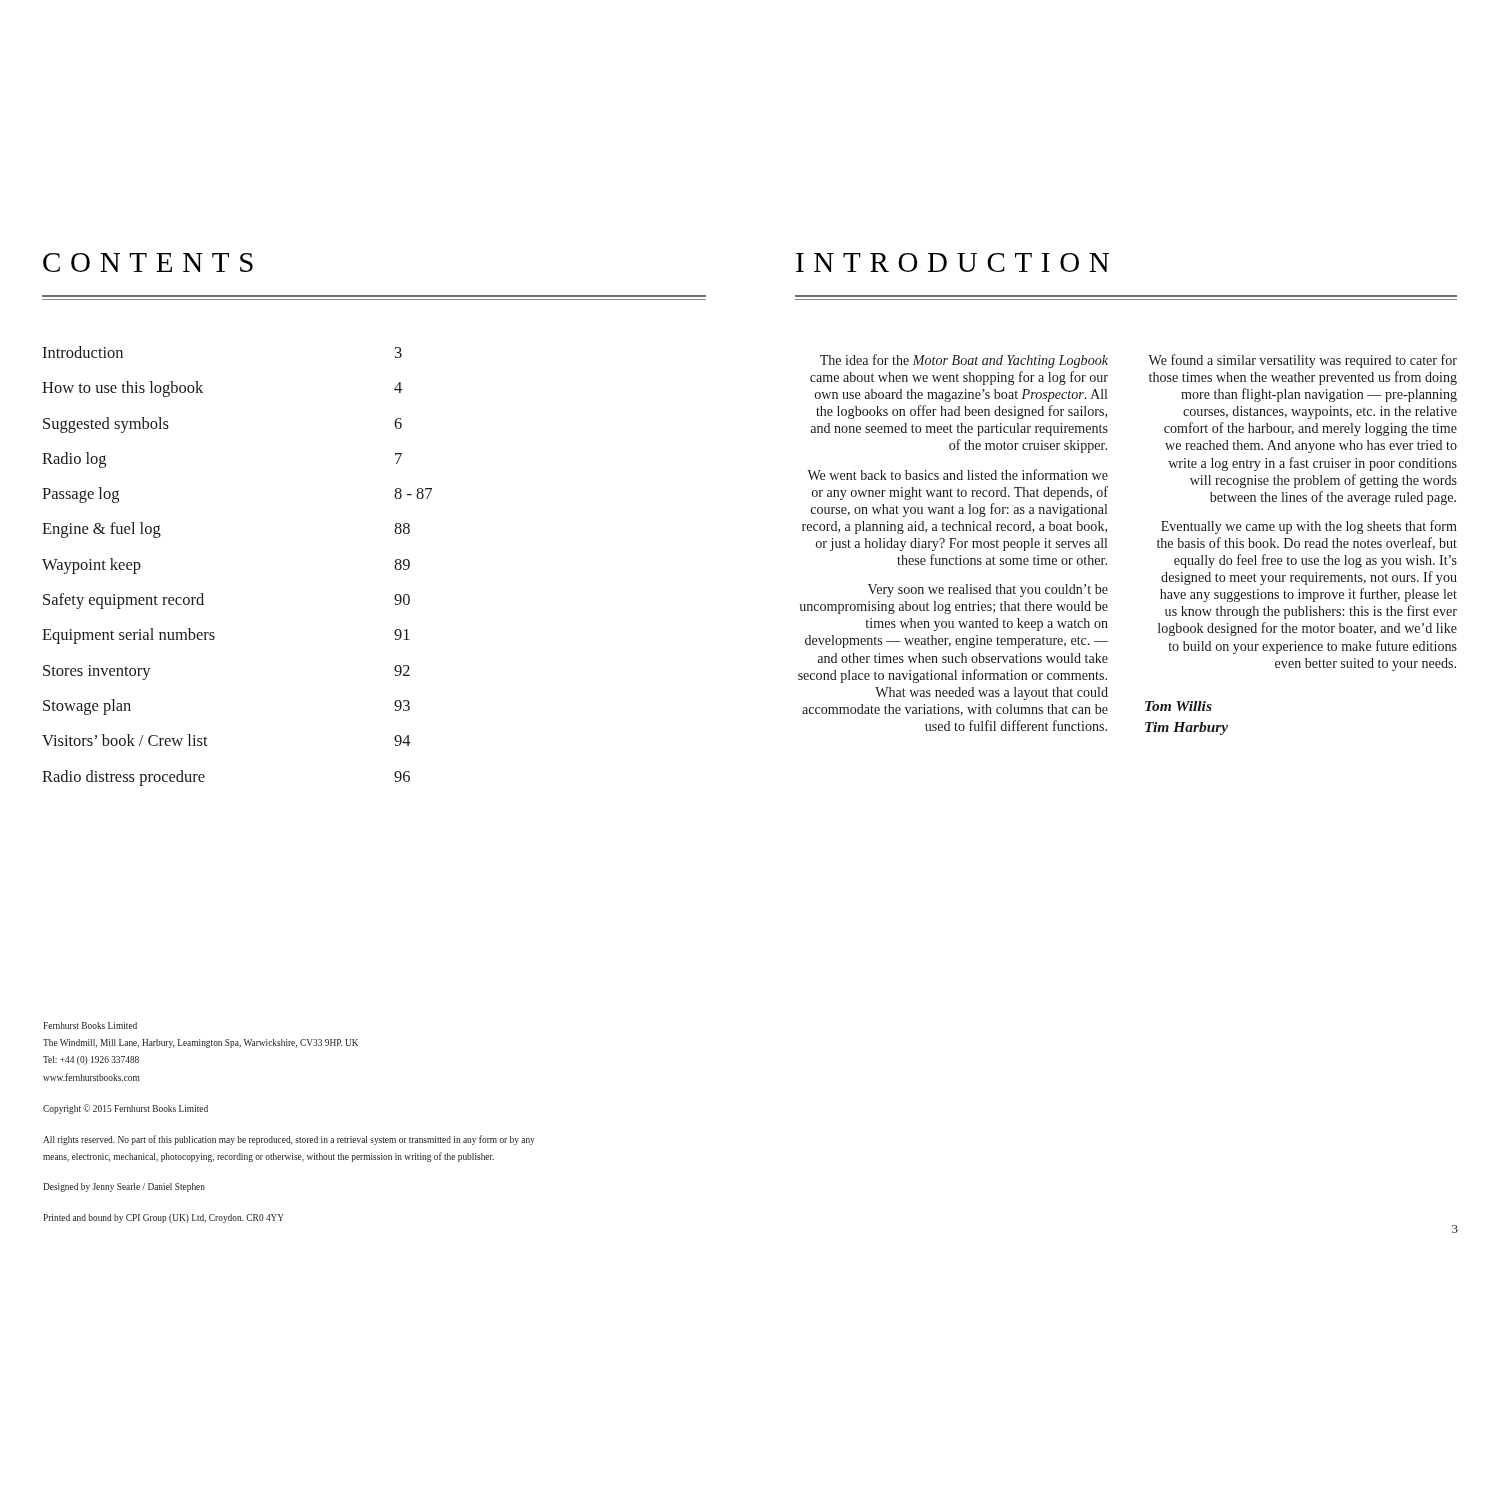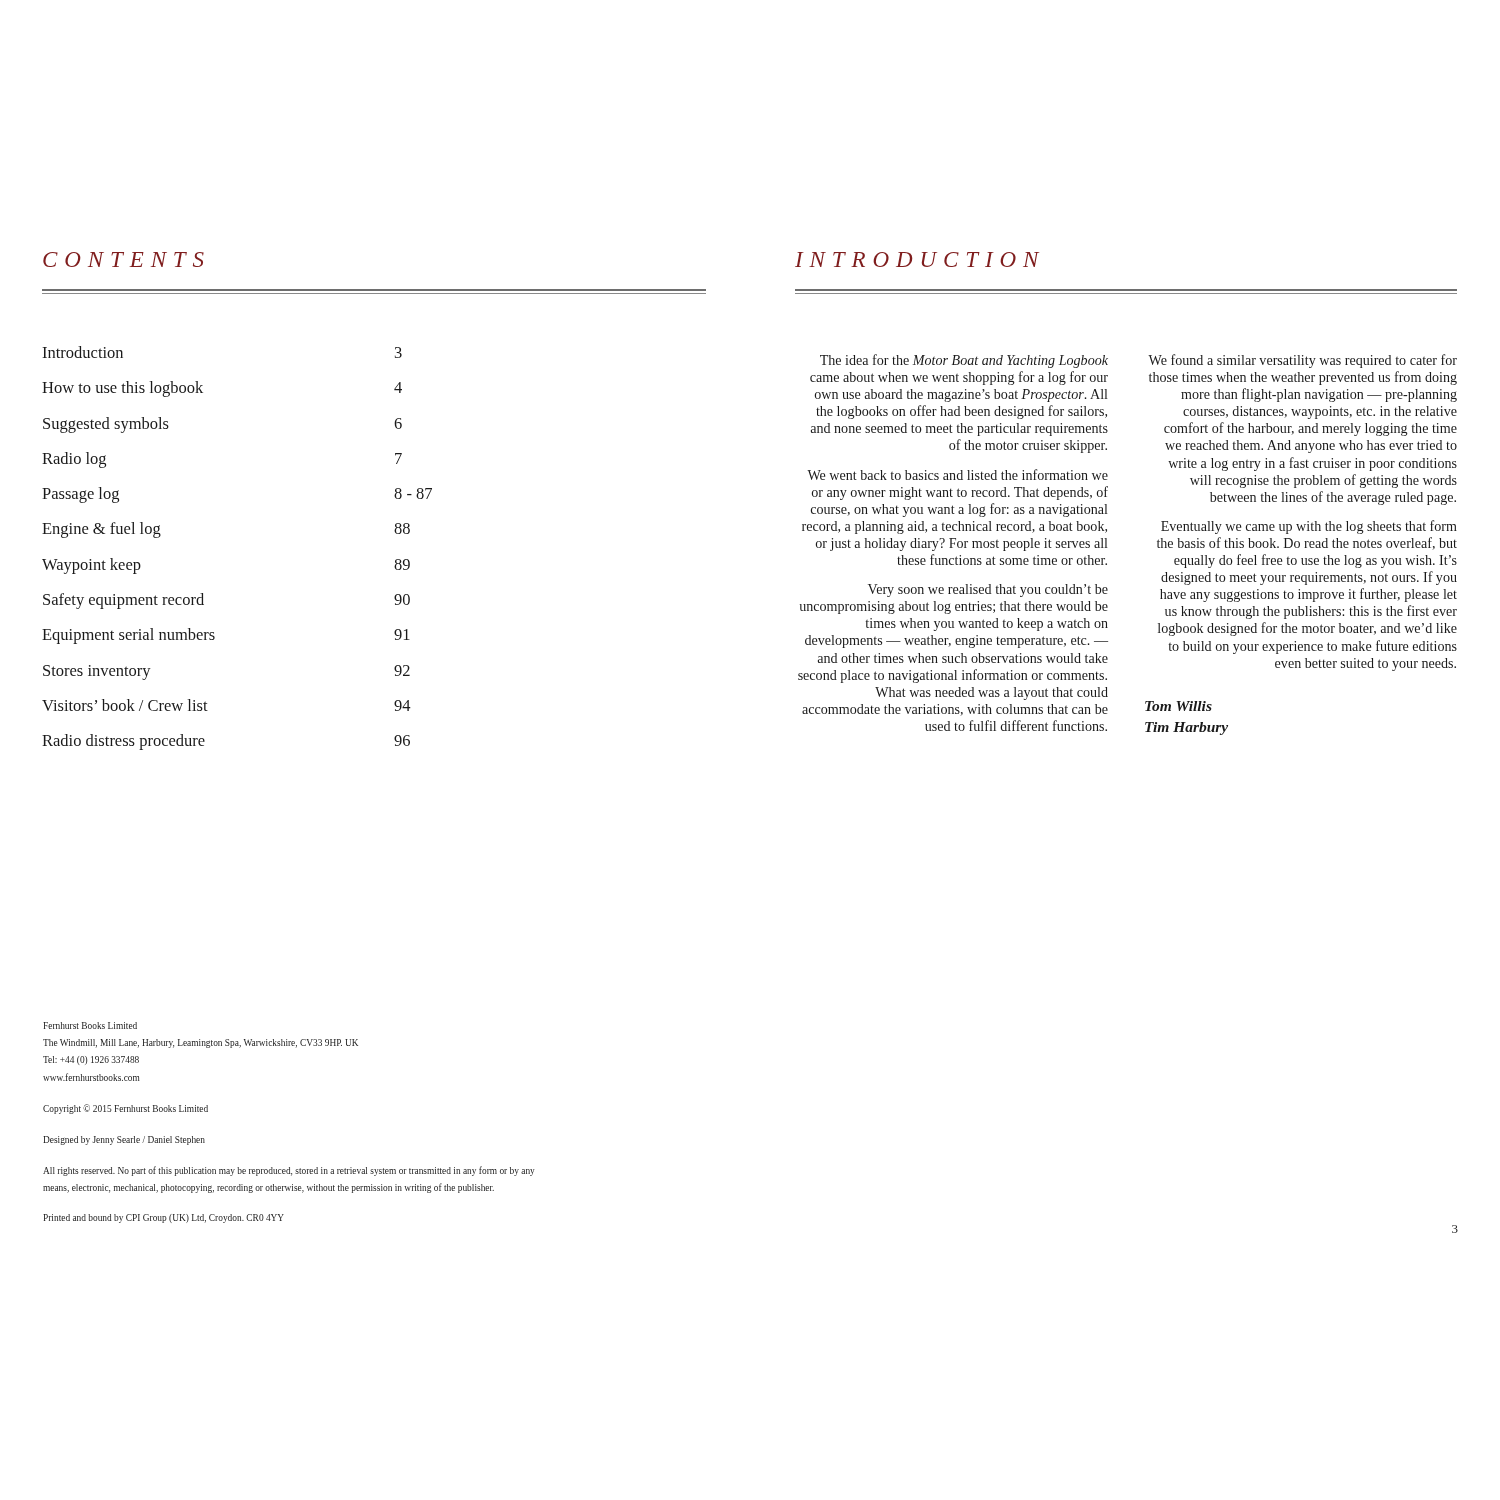--- a/index.html
+++ b/index.html
@@ -32,27 +32,26 @@
 
   
   .section-head {
     position: absolute;
     top: 248px;
   }
   .page-left  .section-head { left: 42px; width: 664px; }
   .page-right .section-head { left: 45px; width: 662px; }
 
   .section-title {
-    font-size: 23px;
+    font-size: 29px;
     letter-spacing: 0.30em;
     font-weight: 400;
     line-height: 1;
-    color: #7f1d1d;
+    color: #000000;
     white-space: nowrap;
-    font-style: italic;
   }
 
   .double-rule {
     margin-top: 18px;
     width: 100%;
   }
   .double-rule .r1 {
     height: 2px;
     background: #6e6e6e;
   }
@@ -205,20 +204,24 @@
       <div class="contents-row">
         <span class="entry-title">Equipment serial numbers</span>
         <span class="entry-page">91</span>
       </div>
 
       <div class="contents-row">
         <span class="entry-title">Stores inventory</span>
         <span class="entry-page">92</span>
       </div>
 
+      <div class="contents-row">
+        <span class="entry-title">Stowage plan</span>
+        <span class="entry-page">93</span>
+      </div>
 
       <div class="contents-row">
         <span class="entry-title">Visitors’ book / Crew list</span>
         <span class="entry-page">94</span>
       </div>
 
       <div class="contents-row">
         <span class="entry-title">Radio distress procedure</span>
         <span class="entry-page">96</span>
       </div>
@@ -231,27 +234,27 @@
         <span class="line">Fernhurst Books Limited</span>
         <span class="line">The Windmill, Mill Lane, Harbury, Leamington Spa, Warwickshire, CV33 9HP. UK</span>
         <span class="line">Tel: +44 (0) 1926 337488</span>
         <span class="line">www.fernhurstbooks.com</span>
       </div>
 
       <div class="block">
         <span class="line">Copyright © 2015 Fernhurst Books Limited</span>
       </div>
 
-      <div class="block">
-        <span class="line">Designed by Jenny Searle / Daniel Stephen</span>
-      </div>
-
       <div class="block rights">
         <span class="line">All rights reserved. No part of this publication may be reproduced, stored in a retrieval system or transmitted in any form or by any</span>
         <span class="line">means, electronic, mechanical, photocopying, recording or otherwise, without the permission in writing of the publisher.</span>
+      </div>
+
+      <div class="block">
+        <span class="line">Designed by Jenny Searle / Daniel Stephen</span>
       </div>
 
       <div class="block">
         <span class="line">Printed and bound by CPI Group (UK) Ltd, Croydon. CR0 4YY</span>
       </div>
 
     </div>
 
   </div>
 

